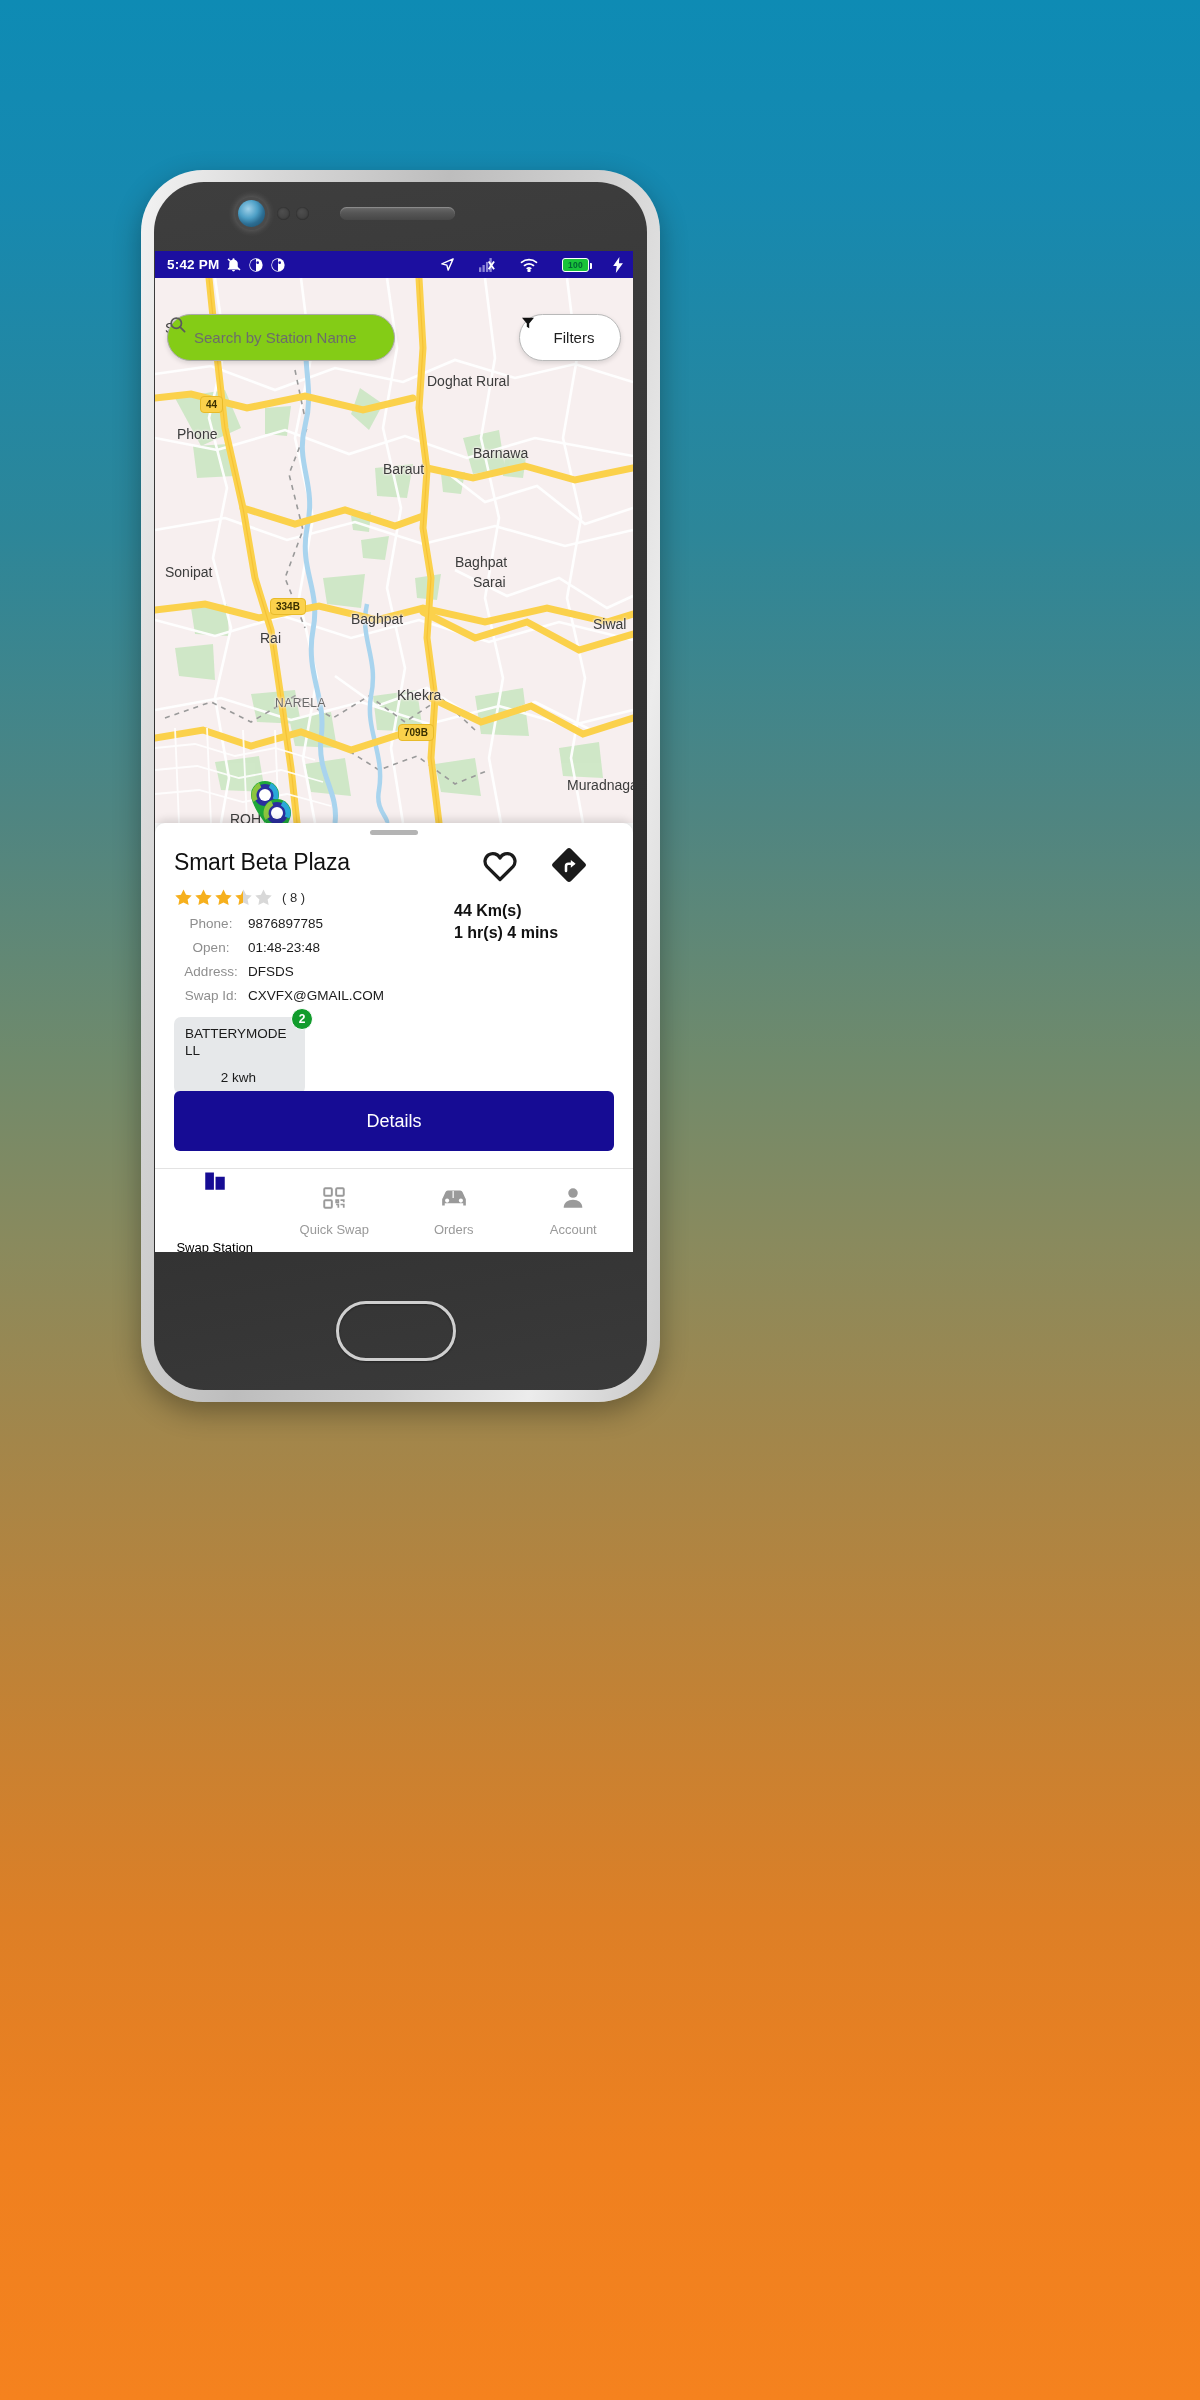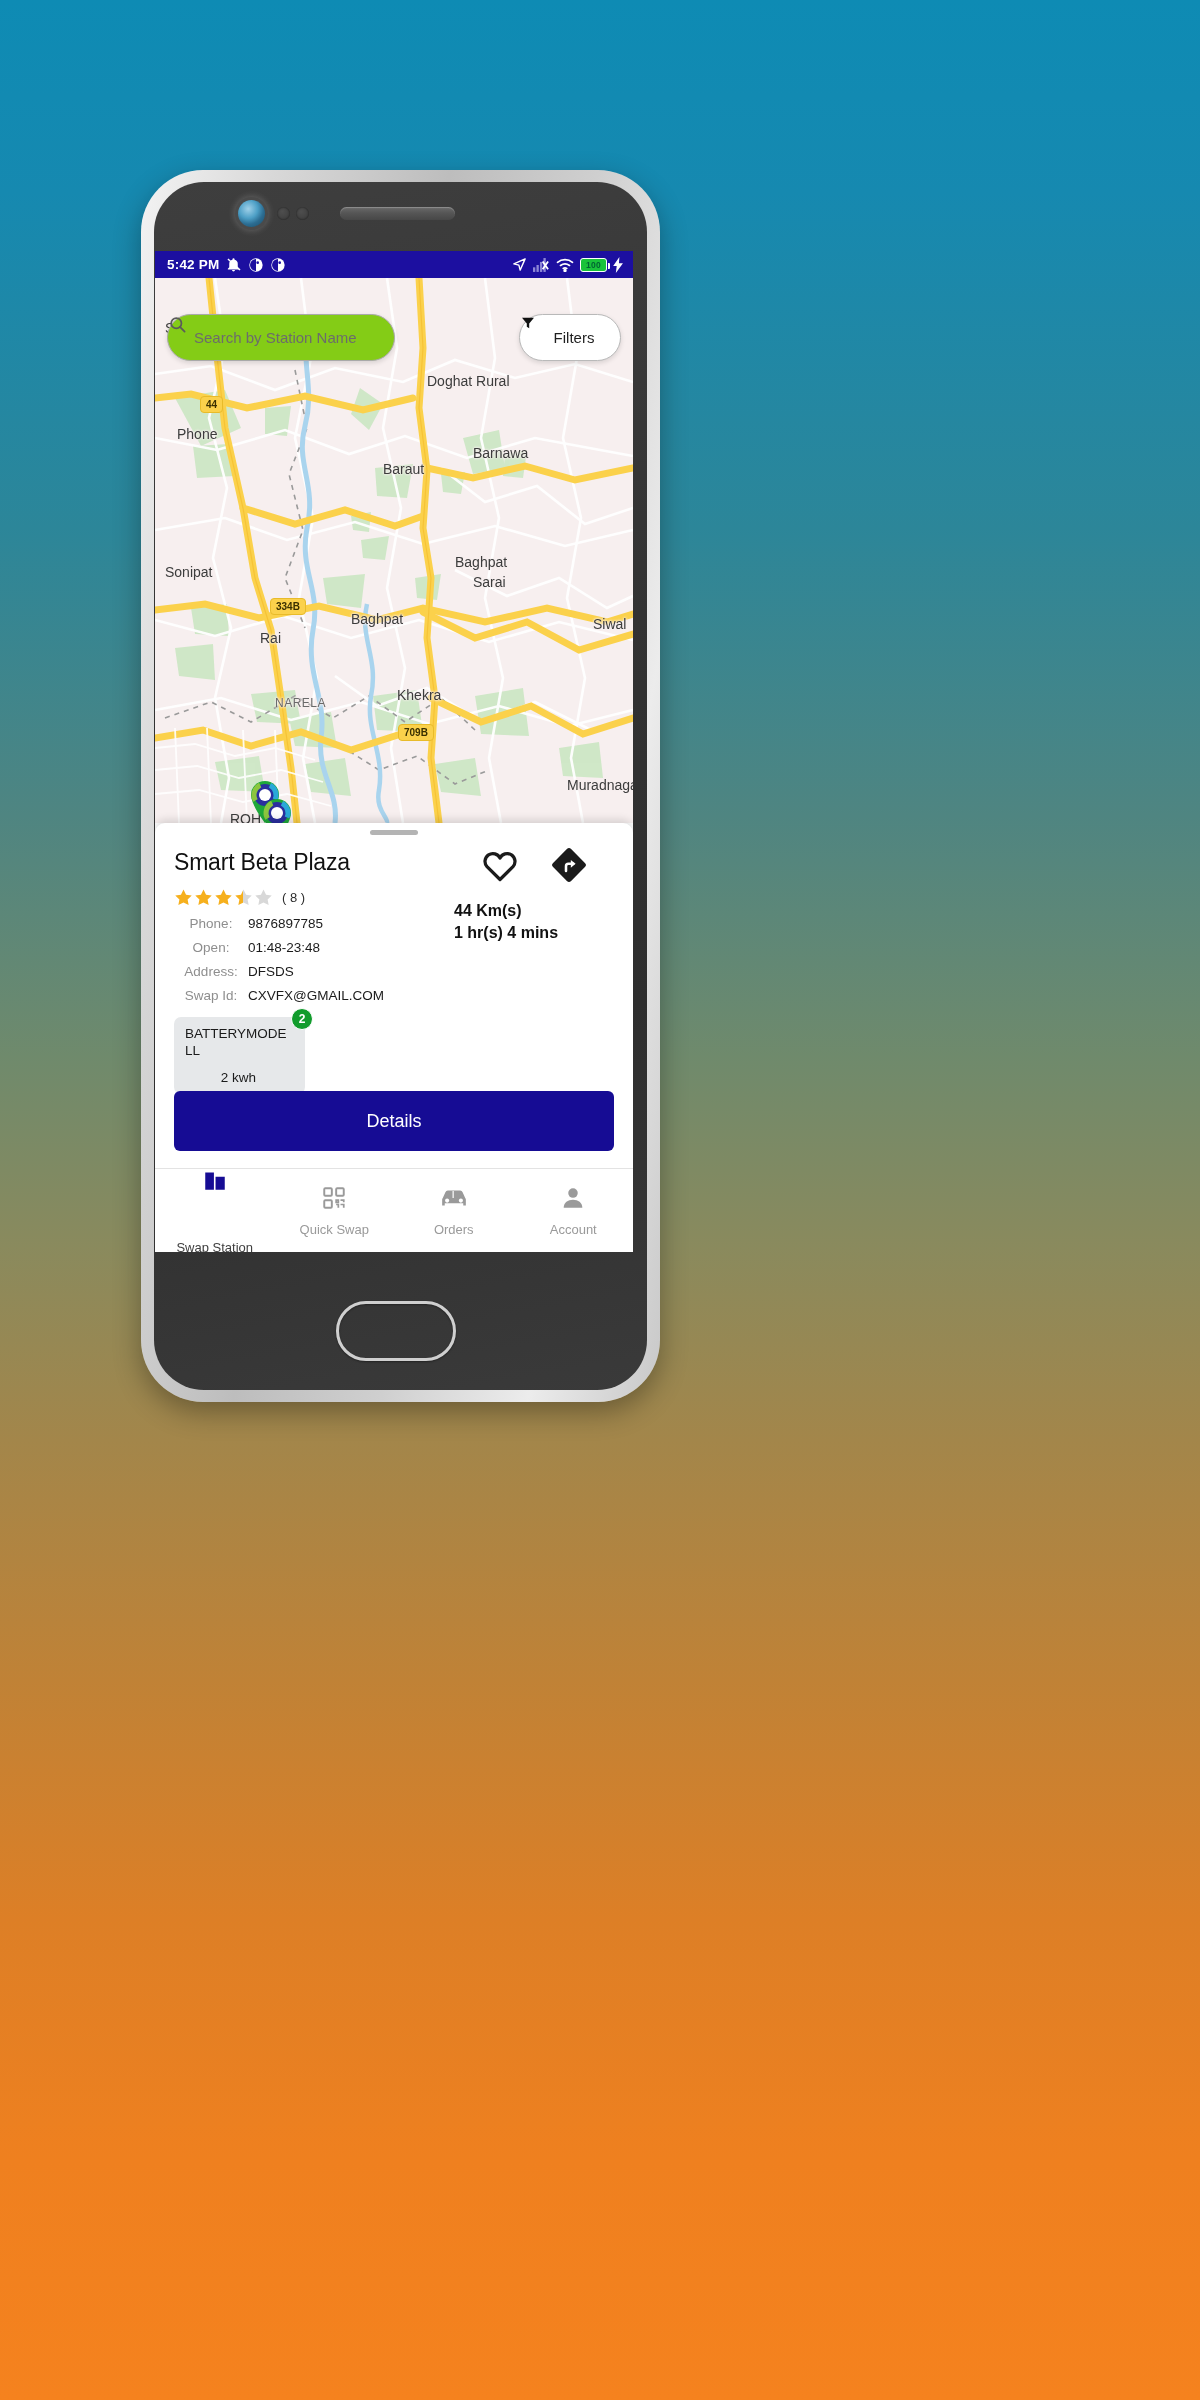--- a/index.html
+++ b/index.html
@@ -65,21 +65,21 @@
   
   .statusbar{
     height:27px; background:#1c0fa0;
     display:flex; align-items:center;
     padding:0 9px 0 12px; color:#fff;
     font-size:13.5px; font-weight:700;
     letter-spacing:.2px;
     text-align:right;
   }
   .sb-left{ display:flex; align-items:center; gap:6px; }
-  .sb-right{ margin-left:auto; display:flex; align-items:center; gap:6px; }
+  .sb-right{ margin-left:auto; display:flex; align-items:center; gap:24px; }
   .sb-ic{ display:inline-flex; align-items:center; }
   .batt{
     display:inline-flex; align-items:center; justify-content:center;
     width:27px; height:14px; border:1.8px solid #fff; border-radius:3px;
     background:#19c23a; color:#063; font-size:8.5px; font-weight:700;
     position:relative;
   }
   .batt:after{ content:""; position:absolute; right:-4px; top:4px;
     width:2.5px; height:6px; background:#fff; border-radius:0 1px 1px 0; }
 
@@ -176,21 +176,21 @@
   }
 
   .navbar{
     position:absolute; left:0; right:0; bottom:0; height:84px;
     background:#fff; border-top:1px solid #e3e3e3;
     display:flex; align-items:center;
   }
   .navitem{ flex:1; display:flex; flex-direction:column;
     align-items:center; gap:7px; cursor:pointer; }
   .navitem .lbl{ font-size:13px; color:#9a9a9a; }
-  .navitem.active .lbl{ color:#404040;margin-top:36px; }
+  .navitem.active .lbl{ color:#000000;margin-top:36px; }
 </style>
 </head>
 <body>
 
 <div class="phone-outer"></div>
 <div class="phone-inner"></div>
 <div class="cam"></div>
 <div class="sensor a"></div>
 <div class="sensor b"></div>
 <div class="speaker"></div>

